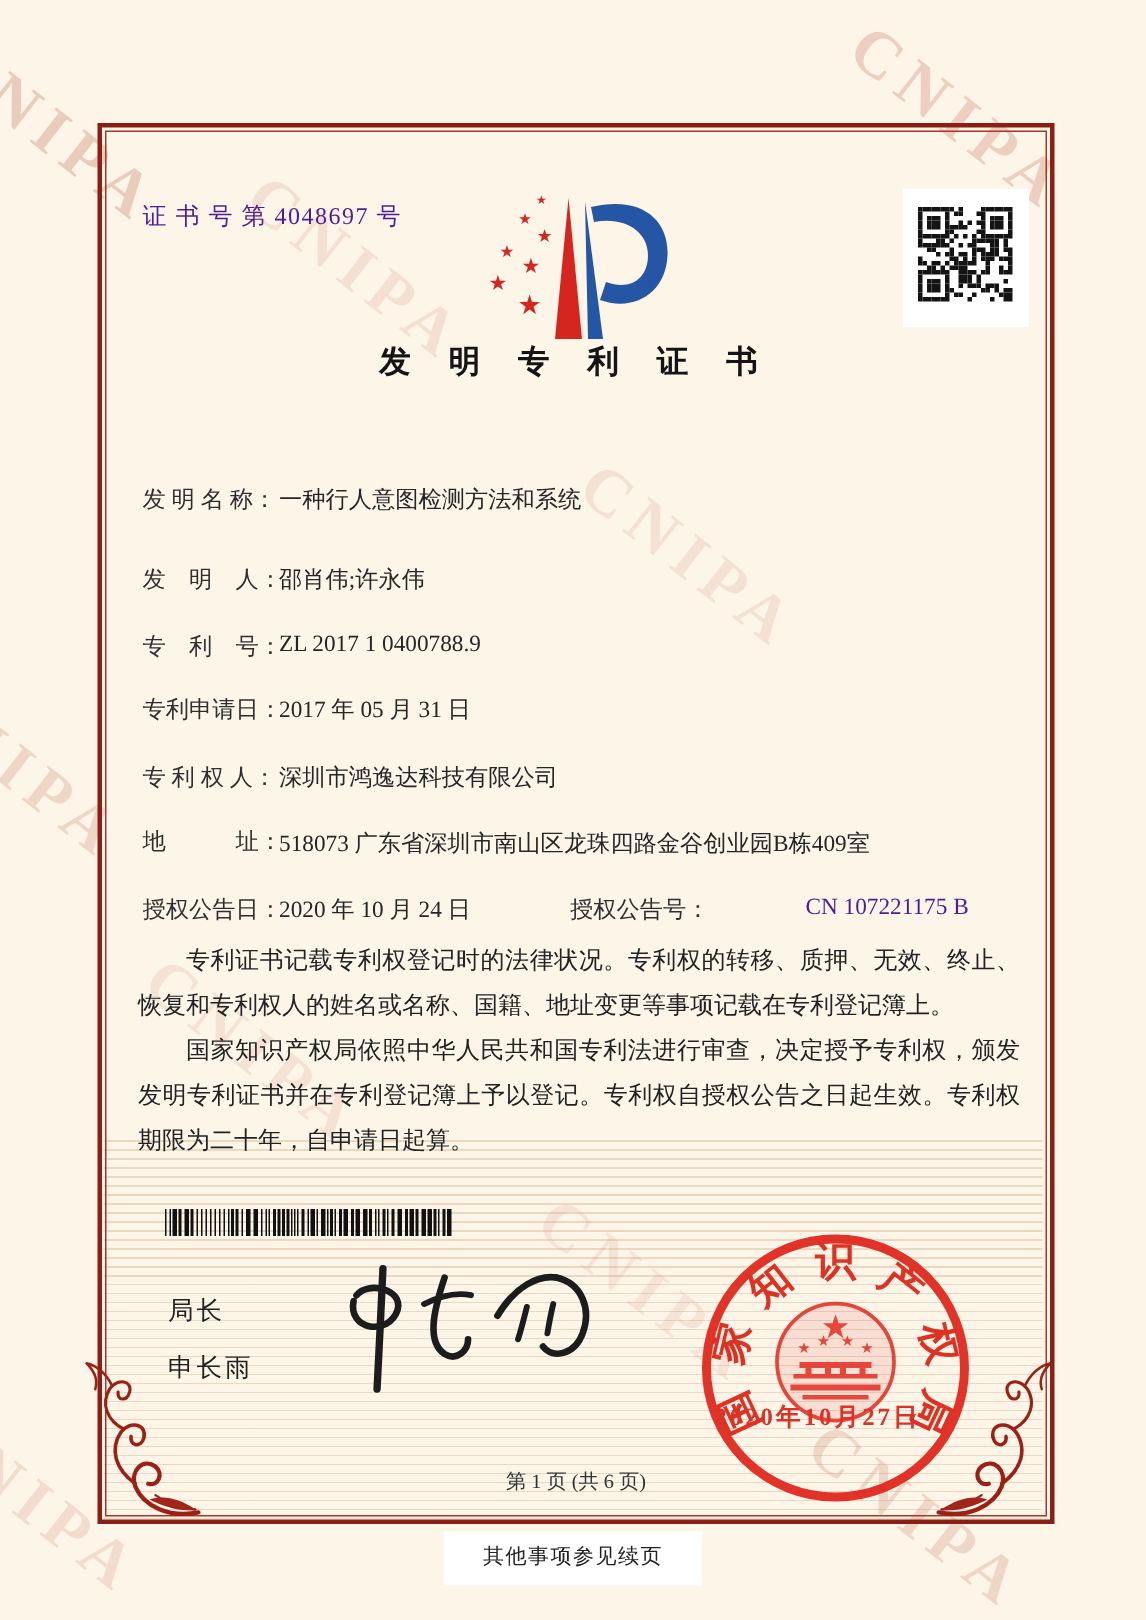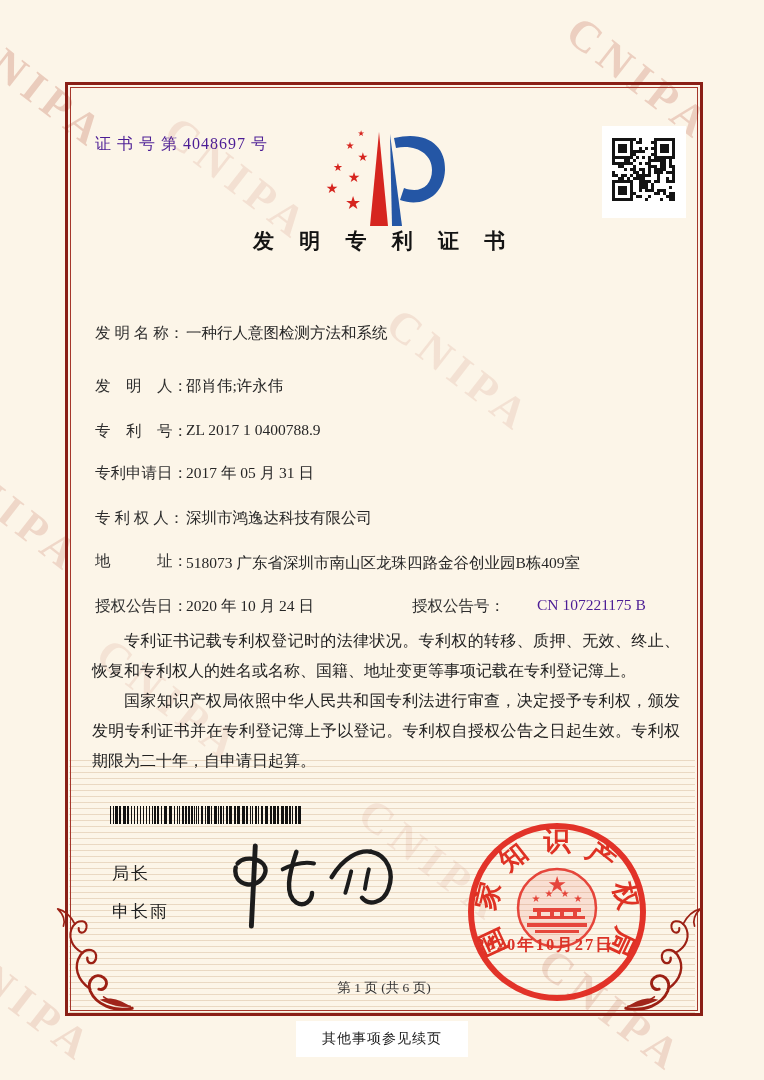--- a/index.html
+++ b/index.html
@@ -35,21 +35,21 @@
   #qr i{display:block;width:3px;height:3px;}
   #qr i.d{background:#141414;}
   .title{
     position:absolute;left:65px;top:227px;width:638px;text-align:center;
     font-size:21px;font-weight:bold;letter-spacing:10px;color:#141414;white-space:nowrap;
   }
   .row{position:absolute;left:0;top:0;width:764px;font-size:15.5px;}
   .row .lbl{position:absolute;left:95px;white-space:pre;color:#2e2e2e;}
   .row .val{position:absolute;left:186px;color:#262626;}
   .row .val.addr{width:462px;line-height:24px;}
-  .g3{position:absolute;left:412px;white-space:pre;color:#2e2e2e;}
+  .g3{position:absolute;left:380px;white-space:pre;color:#2e2e2e;}
   .g4{position:absolute;left:537px;color:#4c1d95;}
   .paras{position:absolute;left:92px;top:626px;width:588px;font-size:16px;line-height:30px;text-align:justify;color:#222;}
   .paras p{margin:0;text-indent:2em;}
   #barcode{position:absolute;left:110px;top:806px;width:196px;height:18px;font-size:0;}
   #barcode i{display:inline-block;height:18px;background:#111;}
   .signer{position:absolute;left:112px;top:862px;font-family:"DejaVu Sans","Liberation Sans",sans-serif;font-size:17px;color:#222;}
   .signer div{margin-bottom:15px;letter-spacing:2px;}
   .sig{position:absolute;left:222px;top:836px;}
   .seal{position:absolute;left:455px;top:810px;opacity:.93;}
   .pageinfo{position:absolute;left:65px;top:979px;width:638px;text-align:center;font-size:13.5px;color:#333;}

